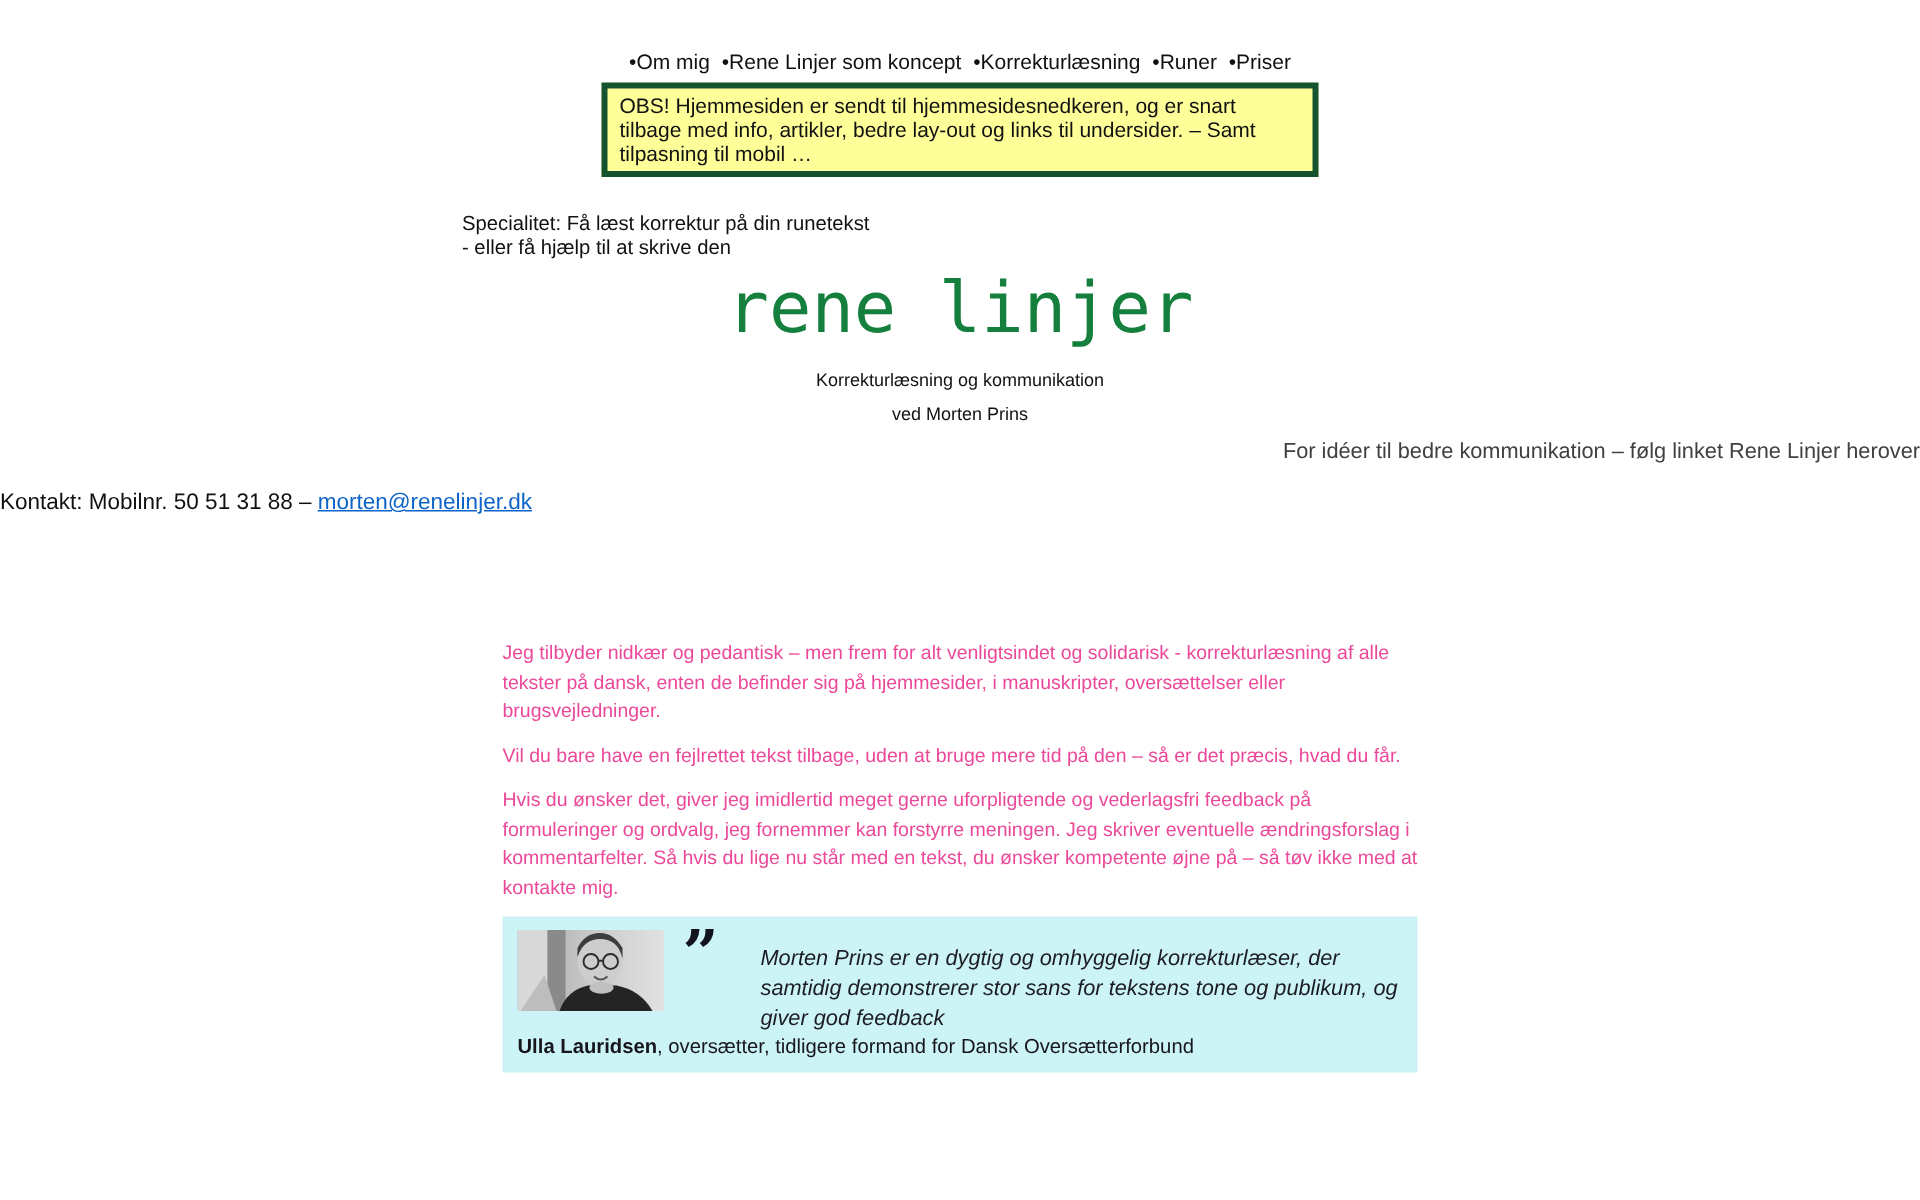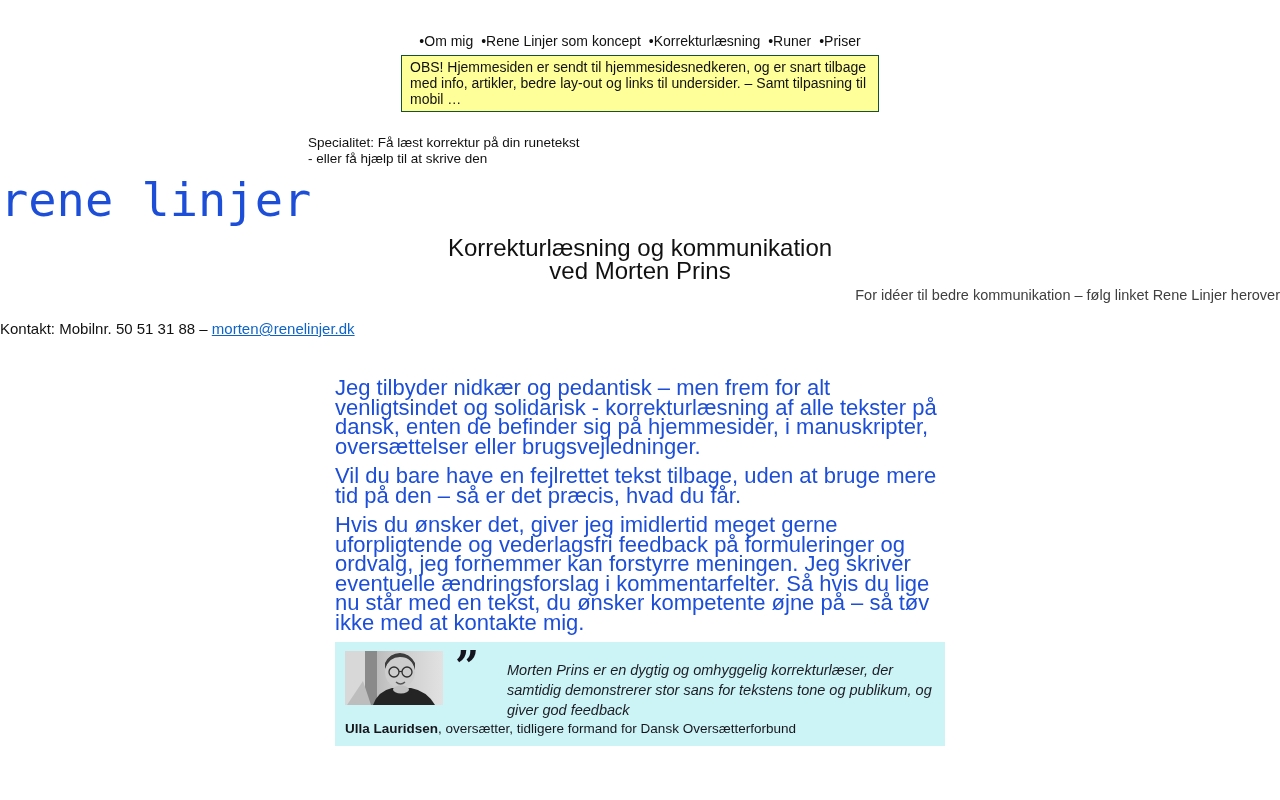--- a/index.html
+++ b/index.html
@@ -22,51 +22,51 @@
     white-space: nowrap;
   }
   .nav span.nav-item { margin: 0 2px; cursor: pointer; }
 
   
   .notice {
     box-sizing: border-box;
     width: 478px;
     margin: 6px auto 0 auto;
     background: #ffff99;
-    border: 1px solid #14532d;
+    border: 4px solid #14532d;
     padding: 3px 8px 4px 8px;
     font-size: 14px;
     line-height: 16px;
     color: #111111;
   }
 
   
   .specialty {
     width: 664px;
     margin: 23px auto 0 auto;
     font-size: 13.5px;
     line-height: 16px;
     color: #111111;
   }
 
   
   .brand-title {
     margin-top: 7px;
-    text-align: left;
+    text-align: center;
     font-family: "DejaVu Sans Mono", monospace;
     font-size: 47px;
     line-height: 52px;
-    color: #1d4ed8;
+    color: #15803d;
     letter-spacing: 0;
   }
 
   .subtitle {
     margin-top: 10px;
     text-align: center;
-    font-size: 24px;
+    font-size: 12px;
     line-height: 23px;
     color: #111111;
   }
 
   .tagline {
     margin-top: 5px;
     text-align: right;
     font-size: 14.5px;
     line-height: 17px;
     color: #404040;
@@ -80,24 +80,24 @@
   }
   .contact a {
     color: #0e63c9;
     text-decoration: underline;
     cursor: pointer;
   }
 
   
   .content {
     width: 610px;
-    margin: 40px auto 0 auto;
-    font-size: 22px;
+    margin: 81px auto 0 auto;
+    font-size: 13px;
     line-height: 19.5px;
-    color: #1d4ed8;
+    color: #ec4899;
   }
   .content p { margin: 0 0 10px 0; }
 
   
   .testimonial {
     position: relative;
     box-sizing: border-box;
     width: 610px;
     height: 104px;
     margin: 3px auto 0 auto;

